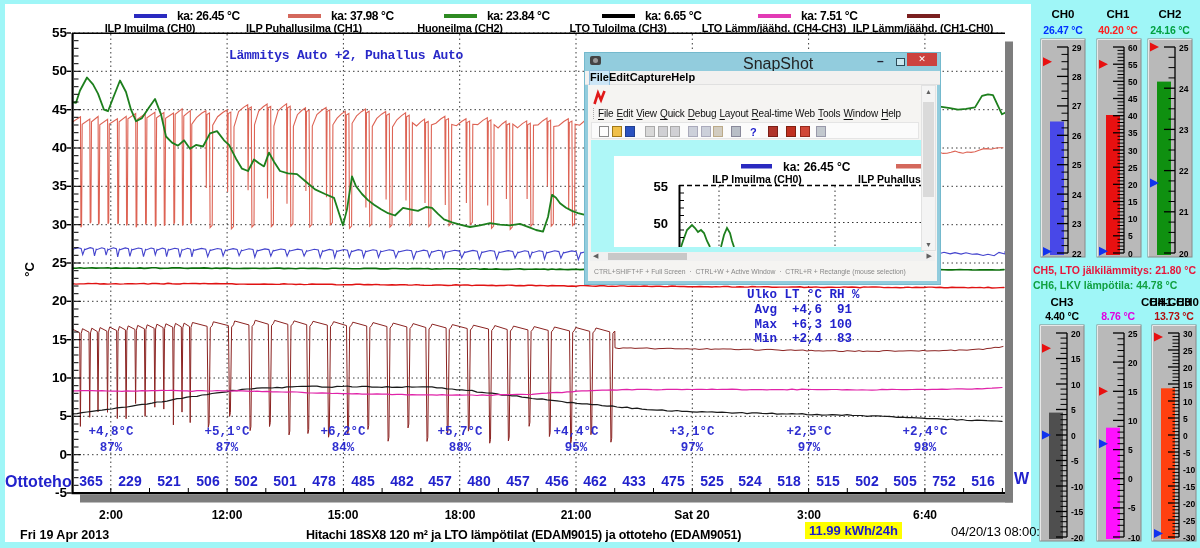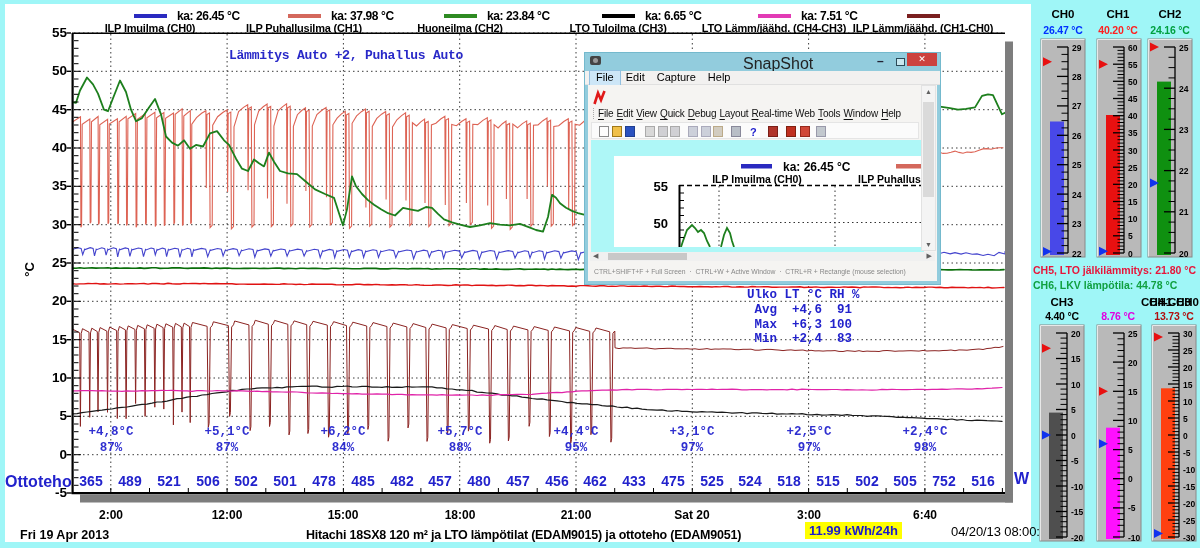--- a/index.html
+++ b/index.html
@@ -27,21 +27,21 @@
 
 #win { position:absolute; left:584px; top:52px; width:357px; height:233px; background:#92ccdd; border:1px solid #74b9cd; }
 #wtitle { position:relative; height:18px; }
 #wicon { position:absolute; left:5px; top:3px; width:11px; height:9px; background:#444; border-radius:2px; }
 #wicon:after { content:""; position:absolute; left:3px; top:2px; width:5px; height:5px; background:#999; border-radius:50%; }
 #wname { position:absolute; left:158px; top:2px; font-size:16px; color:#222; }
 #wmin { position:absolute; left:292px; top:1px; font-size:12px; font-weight:bold; color:#223; }
 #wmax { position:absolute; left:311px; top:5px; width:9px; height:8px; border:1.5px solid #2a4a58; background:#c8e8f0; }
 #wclose { position:absolute; left:322px; top:0; width:30px; height:13px; background:#cc423e; color:#fff; font-size:9px; text-align:center; line-height:13px; }
 #wmenu { position:relative; height:14px; background:#f2f1f0; border-bottom:1px solid #e0e0e0; font-size:11px; padding-left:5px; }
-#wmenu .m { display:inline-block; padding:0 6px; height:14px; line-height:13px; }
+#wmenu .m { display:inline-block; padding:0 0; height:14px; line-height:13px;font-weight:bold; }
 #wmenu .sel { background:#cde6f7; outline:1px solid #92c0e0; }
 #wbody { position:absolute; left:3px; top:32px; right:3px; bottom:3px; background:#f5f4f2; }
 #imenu { position:absolute; left:10px; top:23px; font-size:10px; letter-spacing:-0.2px; color:#111; white-space:nowrap; }
 #imenu span { margin-right:3.2px; }
 #imenu u { text-decoration-thickness:0.5px; text-underline-offset:1.5px; }
 #itoolbar { position:absolute; left:3px; top:37px; right:18px; height:17px; background:#fbfbfb; border:1px solid #e5e5e5; }
 #itoolbar i { position:absolute; top:3px; width:10px; height:11px; }
 #icyan { position:absolute; left:3px; top:55px; width:333px; height:112px; background:#aef7f7; }
 #iwhite { position:absolute; left:23px; top:16px; width:310px; height:91px; background:#fff; }
 #ivscroll { position:absolute; right:1px; top:0px; width:15px; height:166px; background:#f4f4f4; border:1px solid #e2e2e2; }
@@ -224,21 +224,21 @@
 <div class="ylab" style="right:1133px;top:25px">55</div>
 <div class="xlab" style="left:111px;top:507.5px">2:00</div>
 <div class="xlab" style="left:227px;top:507.5px">12:00</div>
 <div class="xlab" style="left:343px;top:507.5px">15:00</div>
 <div class="xlab" style="left:460px;top:507.5px">18:00</div>
 <div class="xlab" style="left:576px;top:507.5px">21:00</div>
 <div class="xlab" style="left:692px;top:507.5px">Sat 20</div>
 <div class="xlab" style="left:809px;top:507.5px">3:00</div>
 <div class="xlab" style="left:925px;top:507.5px">6:40</div>
 <div class="onum" style="left:91px;top:473px">365</div>
-<div class="onum" style="left:130px;top:473px">489</div>
+<div class="onum" style="left:130px;top:473px">229</div>
 <div class="onum" style="left:169px;top:473px">521</div>
 <div class="onum" style="left:208px;top:473px">506</div>
 <div class="onum" style="left:246px;top:473px">502</div>
 <div class="onum" style="left:285px;top:473px">501</div>
 <div class="onum" style="left:324px;top:473px">478</div>
 <div class="onum" style="left:363px;top:473px">485</div>
 <div class="onum" style="left:402px;top:473px">482</div>
 <div class="onum" style="left:440px;top:473px">457</div>
 <div class="onum" style="left:479px;top:473px">480</div>
 <div class="onum" style="left:518px;top:473px">457</div>

